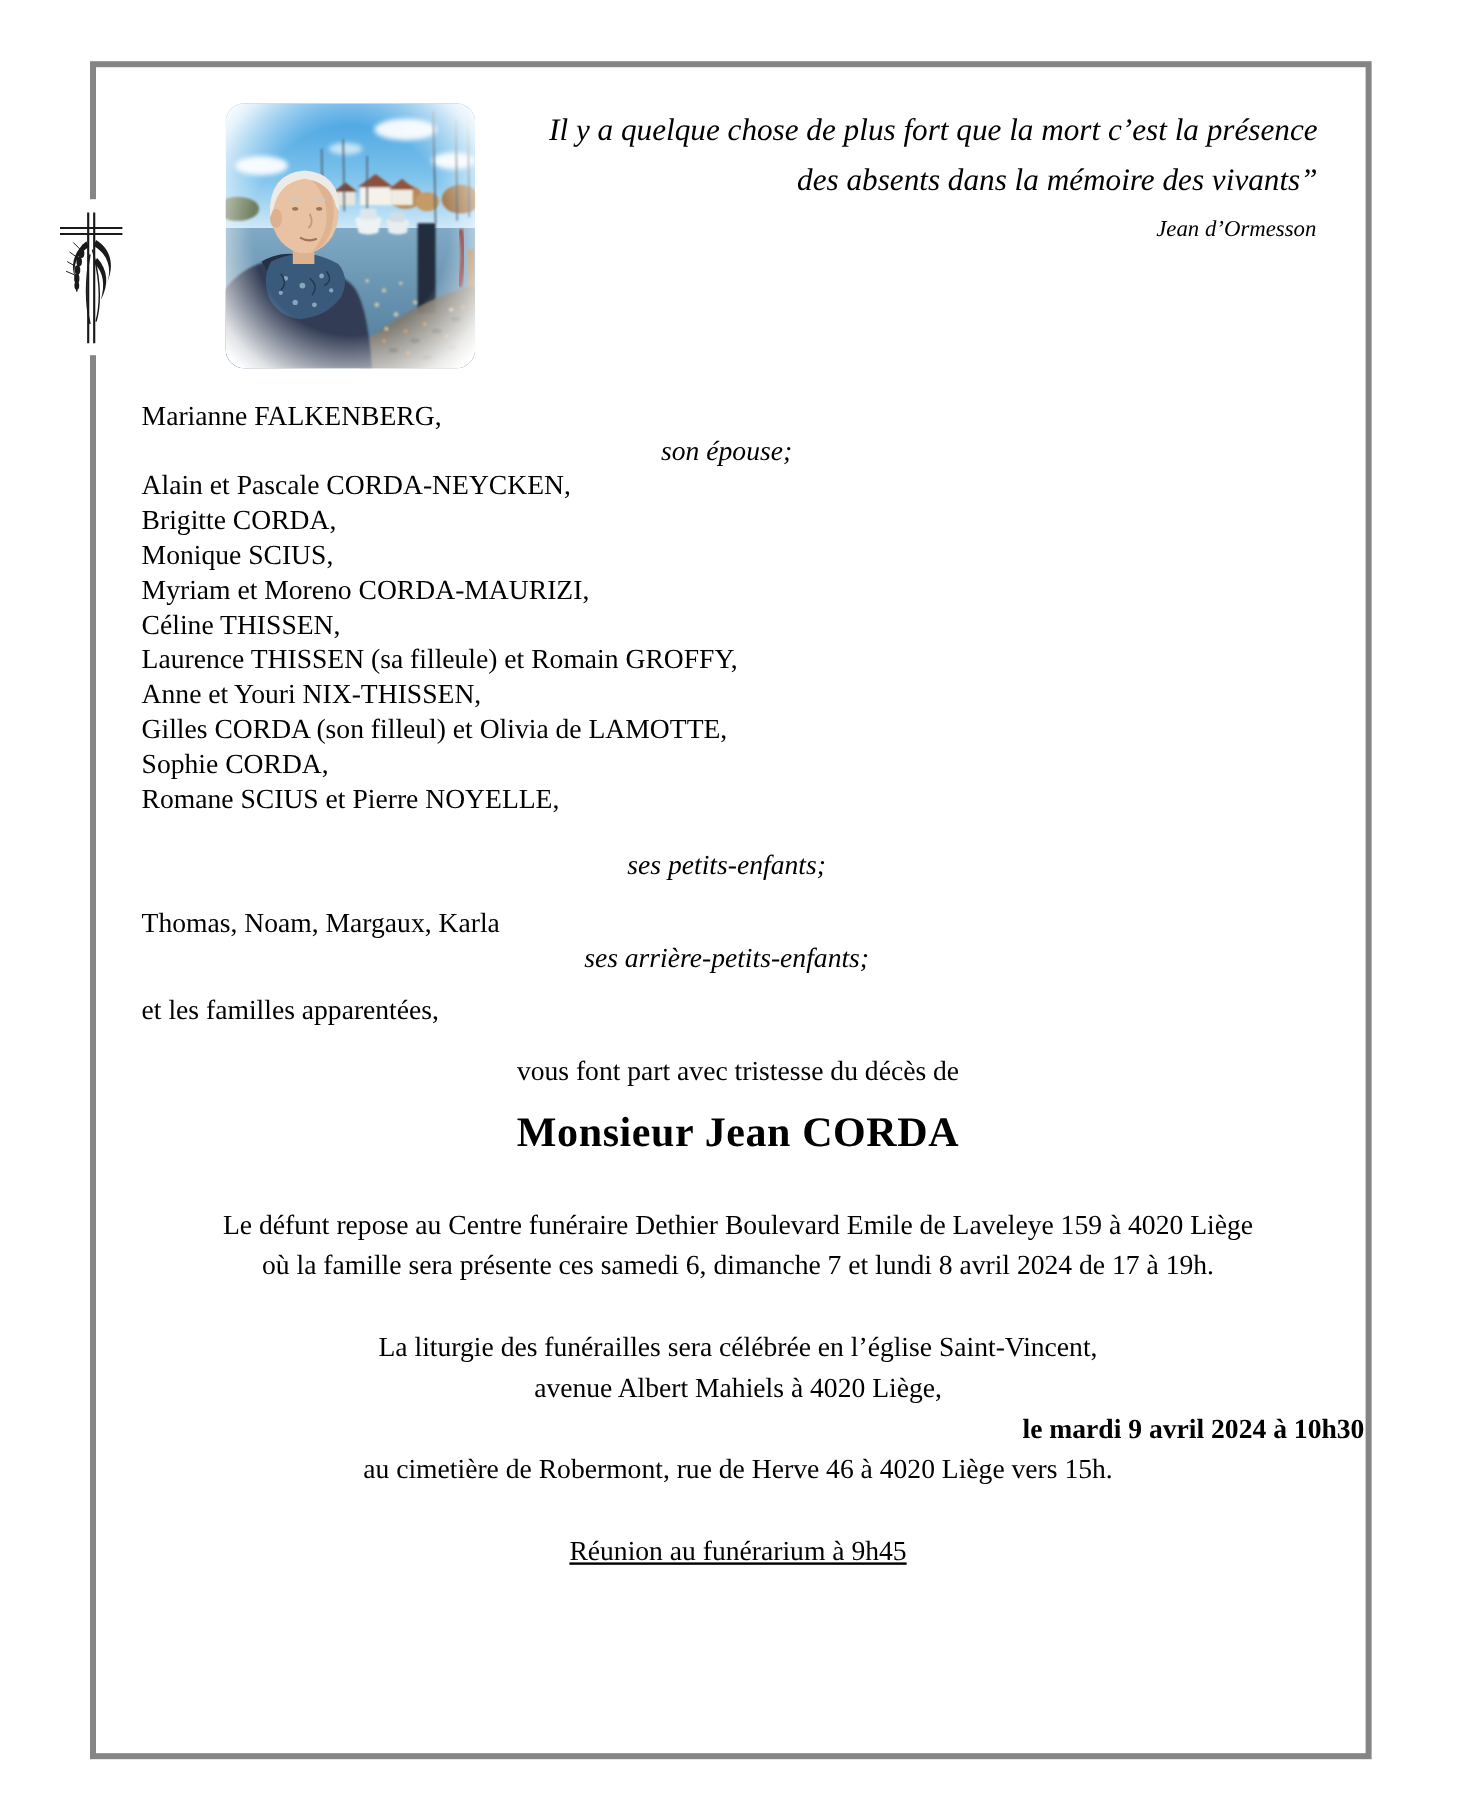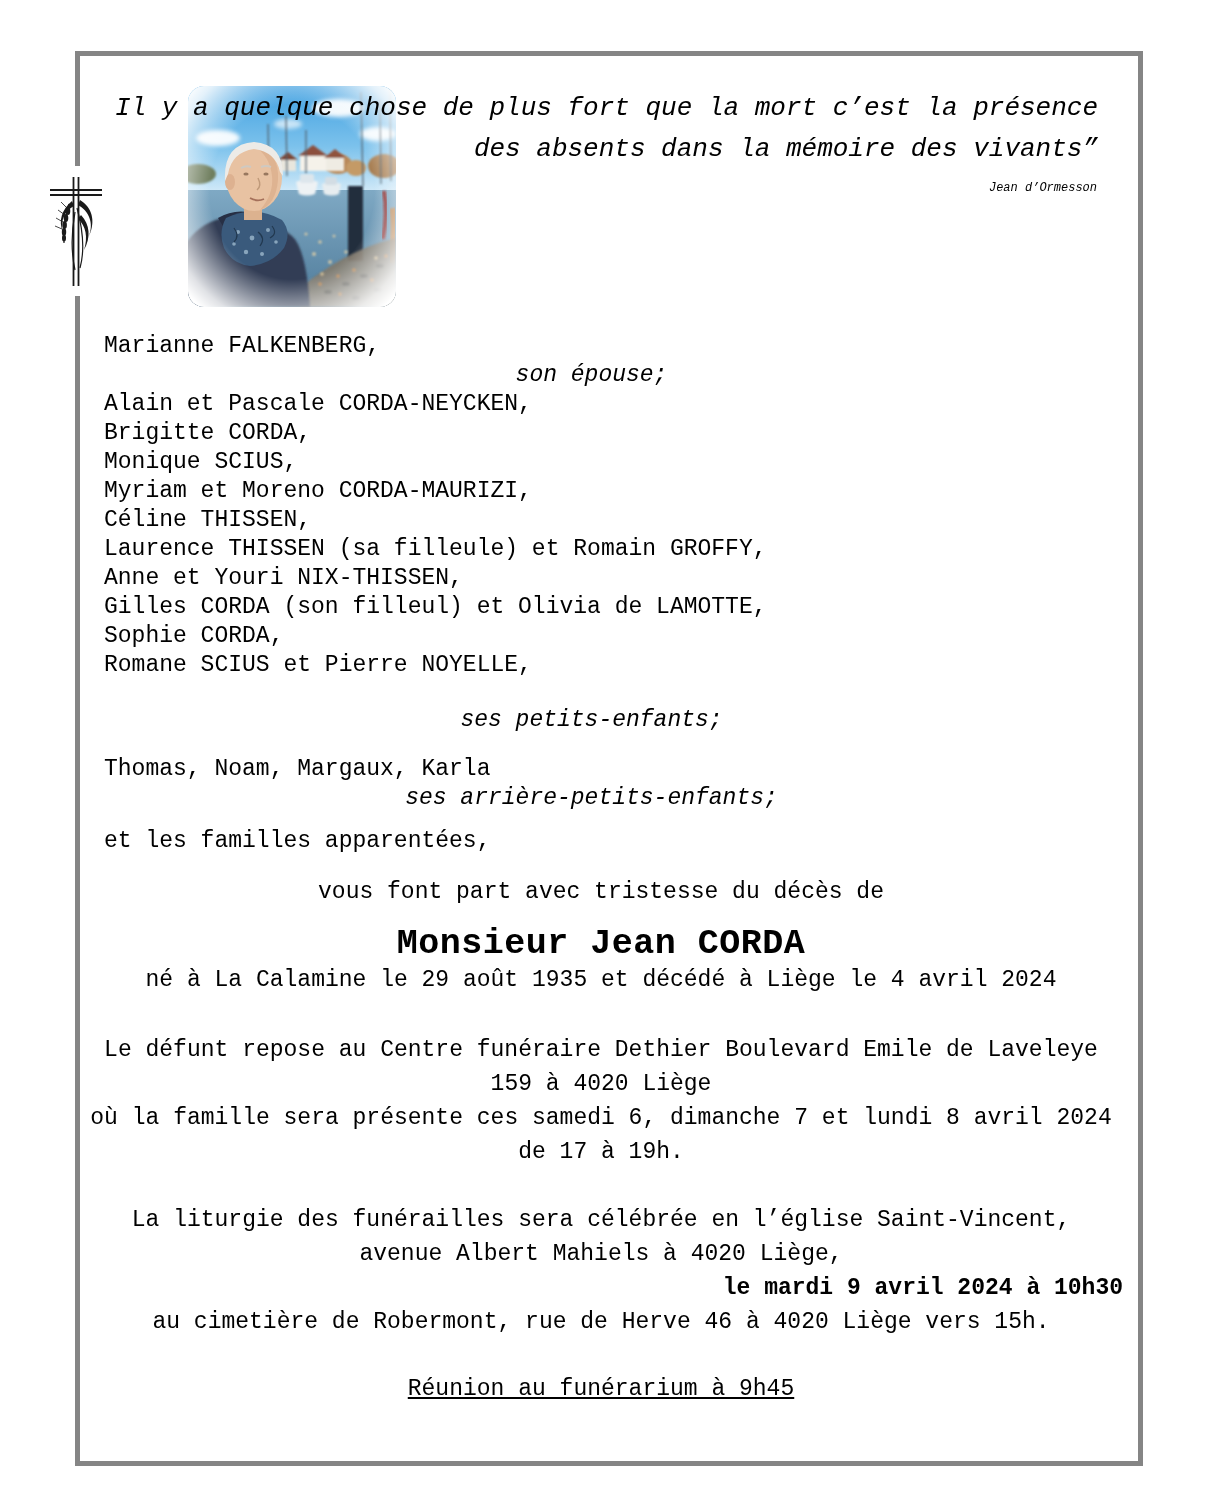--- a/index.html
+++ b/index.html
@@ -1,21 +1,21 @@
 <!DOCTYPE html>
 <html><head>
 <meta charset="utf-8">
 <style>
   html, body { margin: 0; padding: 0; background: #ffffff; }
   .page {
     position: relative;
     width: 1214px;
     height: 1509px;
     background: #ffffff;
-    font-family: Liberation Mono, monospace;
+    font-family: Liberation Serif, serif;
     color: #000000;
     overflow: hidden;
   }
   .frame {
     position: absolute;
     left: 75px; top: 51px;
     width: 1068px; height: 1415px;
     border: 5px solid #858585;
     box-sizing: border-box;
   }
@@ -40,25 +40,25 @@
     text-align: right;
     font-style: italic;
     font-size: 26px;
     line-height: 41px;
     white-space: nowrap;
   }
   .attribution {
     position: absolute;
     top: 181px; right: 117px;
     font-style: italic;
-    font-size: 12px;
+    font-size: 19px;
   }
   .content {
     position: absolute;
-    left: 79px; top: 332px;
+    left: 93px; top: 332px;
     width: 1044px;
     font-size: 23px;
     line-height: 29px;
   }
   .nm  { padding-left: 25px; }
   .rel { text-align: center; padding-right: 19px; font-style: italic; }
   .ctr { text-align: center; }
   .para { line-height: 34px; }
   .title {
     font-size: 35px;
@@ -285,21 +285,20 @@
     <div class="rel mt26">ses petits-enfants;</div>
 
     <div class="nm mt20">Thomas, Noam, Margaux, Karla</div>
     <div class="rel">ses arrière-petits-enfants;</div>
 
     <div class="nm mt14">et les familles apparentées,</div>
 
     <div class="ctr mt22">vous font part avec tristesse du décès de</div>
 
     <div class="ctr title">Monsieur Jean CORDA</div>
-    <div class="ctr">né à La Calamine le 29 août 1935 et décédé à Liège le 4 avril 2024</div>
 
     <div class="ctr para mt38">Le défunt repose au Centre funéraire Dethier Boulevard Emile de Laveleye 159 à 4020 Liège</div>
     <div class="ctr para">où la famille sera présente ces samedi 6, dimanche 7 et lundi 8 avril 2024 de 17 à 19h.</div>
 
     <div class="ctr para mt34">La liturgie des funérailles sera célébrée en l’église Saint-Vincent,</div>
     <div class="ctr para">avenue Albert Mahiels à 4020 Liège,</div>
     <div class="ctr para b">le mardi 9 avril 2024 à 10h30</div>
     <div class="ctr para">au cimetière de Robermont, rue de Herve 46 à 4020 Liège vers 15h.</div>
 
     <div class="ctr meeting">Réunion au funérarium à 9h45</div>

